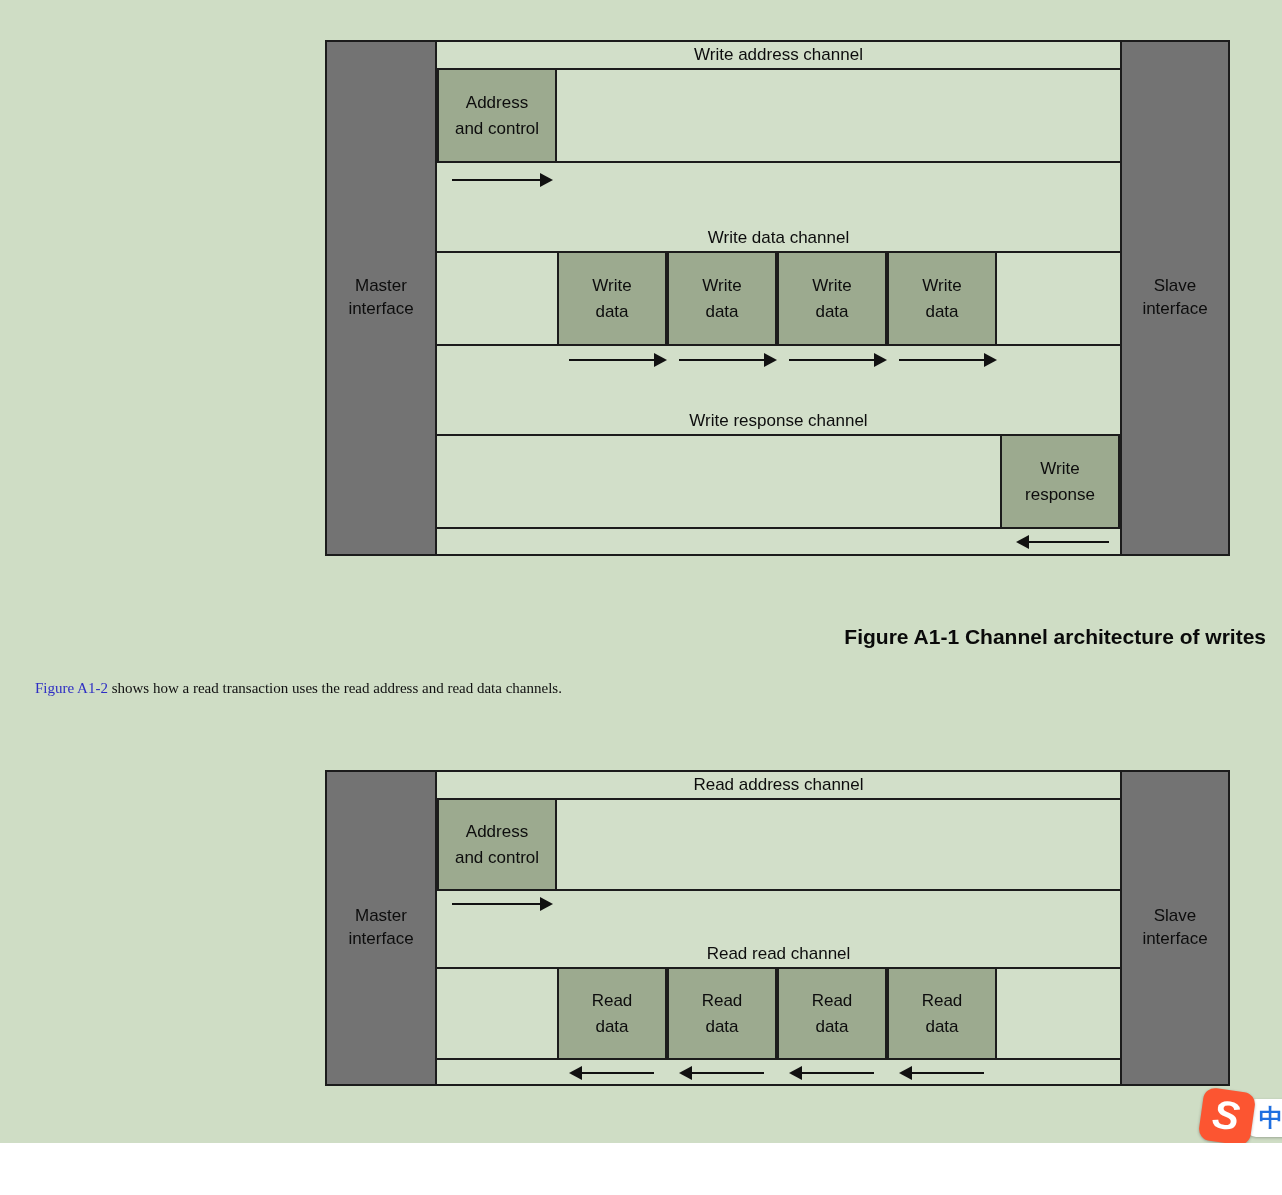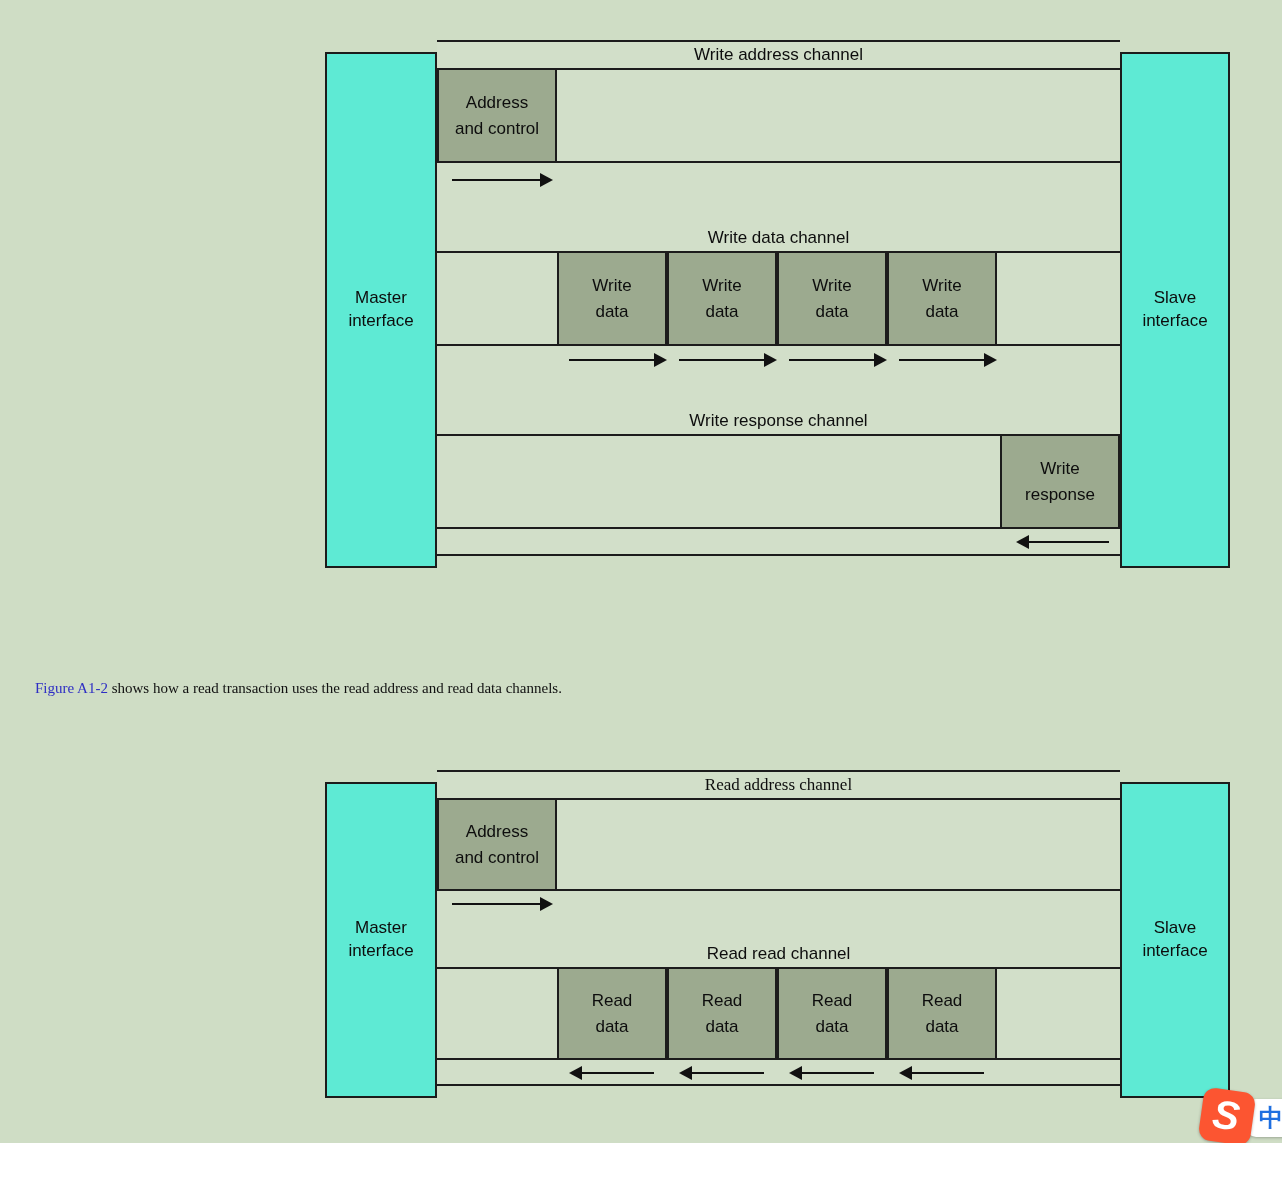--- a/index.html
+++ b/index.html
@@ -7,22 +7,22 @@
     position:relative;
     width:1282px;height:1143px;
     background:#cfddc5;
     overflow:hidden;
     font-family:"Liberation Sans", sans-serif;
     color:#0d0d0d;
   }
   
   .fig{position:absolute;}
   .iface{
-    position:absolute;top:12px;
-    background:#5eead4;
+    position:absolute;top:0;
+    background:#737373;
     border:2px solid #1c1c1c;
     box-sizing:border-box;
     display:flex;align-items:center;justify-content:center;
     text-align:center;font-size:17px;line-height:1.35;
     white-space:pre-line;
   }
   .channel{
     position:absolute;top:0;
     background:#d2dfc9;
     border-top:2px solid #1c1c1c;
@@ -131,33 +131,34 @@
       <div class="arrow right" style="left:462px;top:317px;width:85px;"></div>
       <div class="arrow left" style="left:592px;top:499px;width:80px;"></div>
     </div>
 
     <div class="iface" style="left:0;width:112px;height:516px;">Master
 interface</div>
     <div class="iface" style="left:795px;width:110px;height:516px;">Slave
 interface</div>
   </div>
 
+  <div class="caption" style="top:625px;">Figure A1-1 Channel architecture of writes</div>
 
   <div class="para"><span class="link">Figure A1-2</span><span> shows how a read transaction uses the read address and read data channels.</span></div>
 
   <div class="fig" style="left:325px;top:770px;width:905px;height:316px;">
 
     <div class="channel" style="left:112px;width:683px;height:316px;">
 
       <div class="hline" style="top:26px;"></div>
       <div class="hline" style="top:117px;"></div>
       <div class="hline" style="top:195px;"></div>
       <div class="hline" style="top:286px;"></div>
 
-      <div class="ch-title" style="top:1px;font-family:Liberation Serif, serif;">Read address channel</div>
+      <div class="ch-title" style="top:1px;">Read address channel</div>
       <div class="ch-title" style="top:170px;">Read read channel</div>
 
       <div class="payload" style="left:0;top:26px;width:120px;height:93px;">Address
 and control</div>
 
       <div class="payload" style="left:120px;top:195px;width:110px;height:93px;">Read
 data</div>
       <div class="payload" style="left:230px;top:195px;width:110px;height:93px;">Read
 data</div>
       <div class="payload" style="left:340px;top:195px;width:110px;height:93px;">Read

